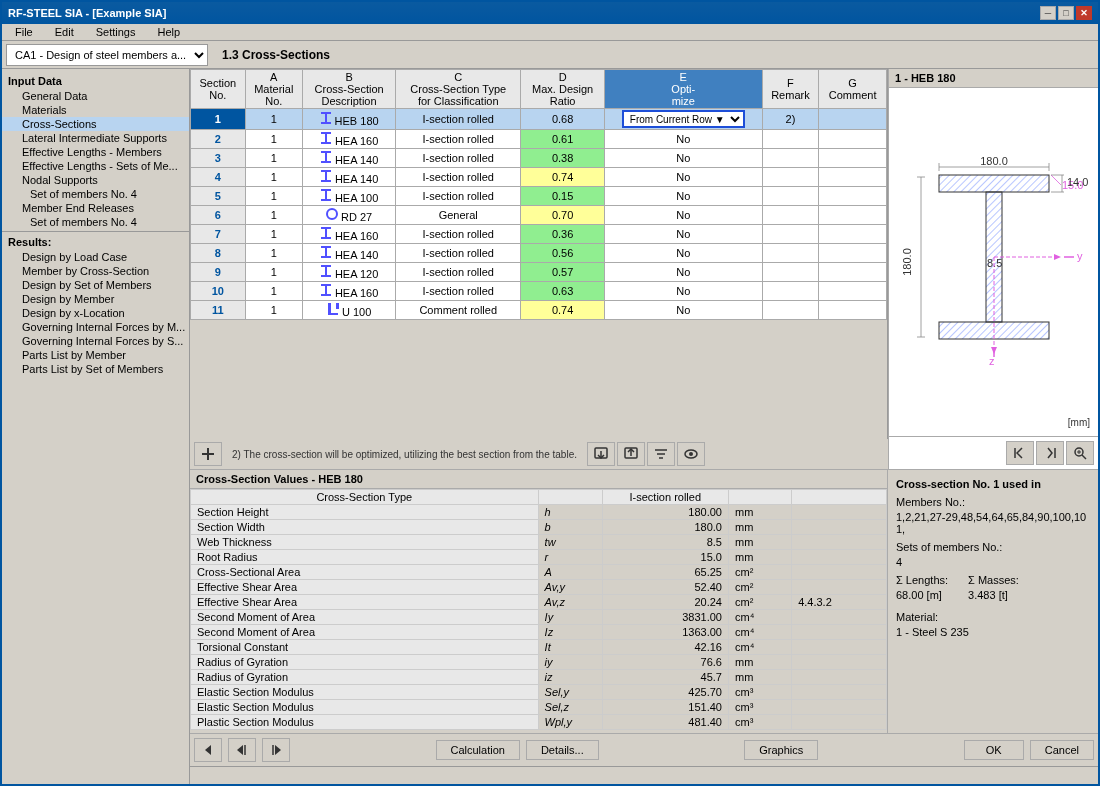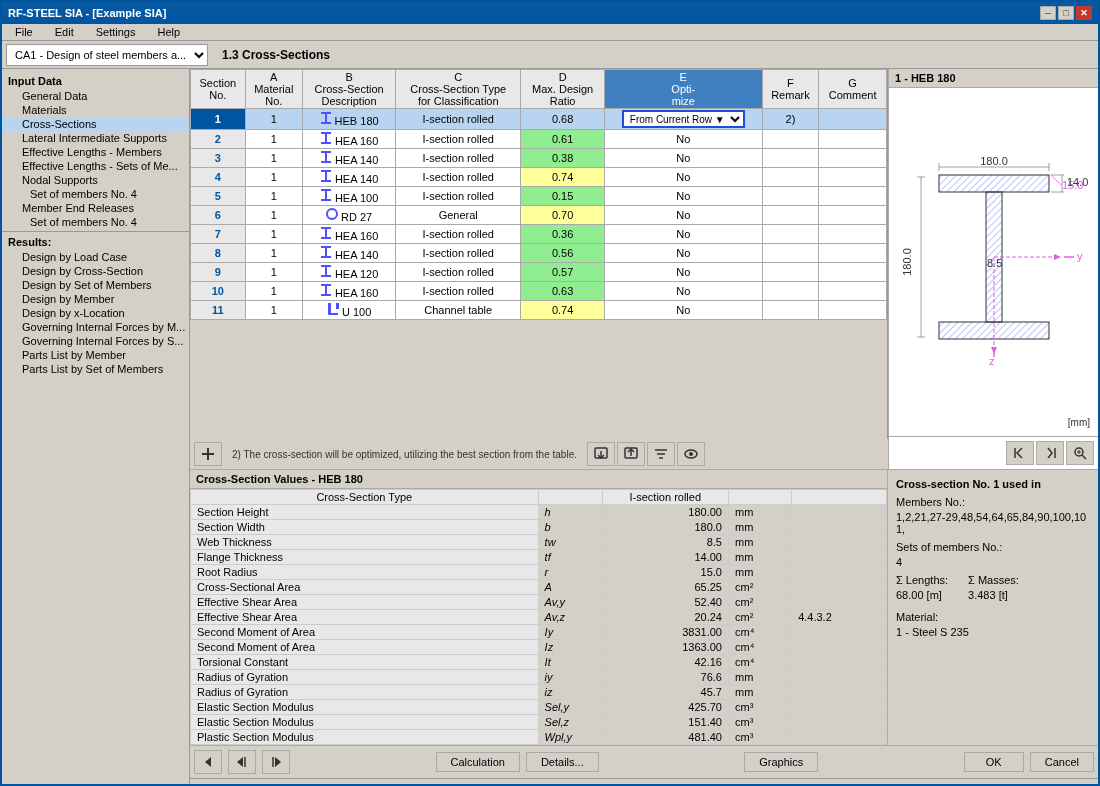--- a/index.html
+++ b/index.html
@@ -128,21 +128,21 @@
       <div class="sidebar-item sub">Lateral Intermediate Supports</div>
       <div class="sidebar-item sub">Effective Lengths - Members</div>
       <div class="sidebar-item sub">Effective Lengths - Sets of Me...</div>
       <div class="sidebar-item sub">Nodal Supports</div>
       <div class="sidebar-item subsub">Set of members No. 4</div>
       <div class="sidebar-item sub">Member End Releases</div>
       <div class="sidebar-item subsub">Set of members No. 4</div>
       <div class="sidebar-divider"></div>
       <div class="sidebar-section-label">Results:</div>
       <div class="sidebar-item sub">Design by Load Case</div>
-      <div class="sidebar-item sub">Design by Cross-Section</div>
+      <div class="sidebar-item sub">Member by Cross-Section</div>
       <div class="sidebar-item sub">Design by Set of Members</div>
       <div class="sidebar-item sub">Design by Member</div>
       <div class="sidebar-item sub">Design by x-Location</div>
       <div class="sidebar-item sub">Governing Internal Forces by M...</div>
       <div class="sidebar-item sub">Governing Internal Forces by S...</div>
       <div class="sidebar-item sub">Parts List by Member</div>
       <div class="sidebar-item sub">Parts List by Set of Members</div>
     </div>
 
     <div class="right-panel">
@@ -306,21 +306,21 @@
     <td></td>
   </tr>
                   <tr>
     <td class="col-a">11</td>
     <td>1</td>
     <td><svg width="12" height="14" viewBox="0 0 12 14">
                         <rect x="1" y="1" width="3" height="12" fill="#5050ff"></rect>
                         <rect x="1" y="11" width="10" height="2" fill="#5050ff"></rect>
                         <rect x="9" y="1" width="3" height="6" fill="#5050ff"></rect>
                       </svg> U 100</td>
-    <td>Channel table</td>
+    <td>Comment rolled</td>
     <td style="background:#ffff99;">0.74</td>
     <td>No</td>
     <td></td>
     <td></td>
   </tr>
                 </tbody>
             </table>
           </div>
           <div class="table-btn-row">
             <div style="display:flex; gap:2px; align-items:center;">
@@ -476,27 +476,20 @@
     <td></td>
   </tr>
                 <tr>
     <td class="row-header">Web Thickness</td>
     <td style="font-style:italic;">tw</td>
     <td style="text-align:right;">8.5</td>
     <td>mm</td>
     <td></td>
   </tr>
                 <tr>
-    <td class="row-header">Flange Thickness</td>
-    <td style="font-style:italic;">tf</td>
-    <td style="text-align:right;">14.00</td>
-    <td>mm</td>
-    <td></td>
-  </tr>
-                <tr>
     <td class="row-header">Root Radius</td>
     <td style="font-style:italic;">r</td>
     <td style="text-align:right;">15.0</td>
     <td>mm</td>
     <td></td>
   </tr>
                 <tr>
     <td class="row-header">Cross-Sectional Area</td>
     <td style="font-style:italic;">A</td>
     <td style="text-align:right;">65.25</td>

